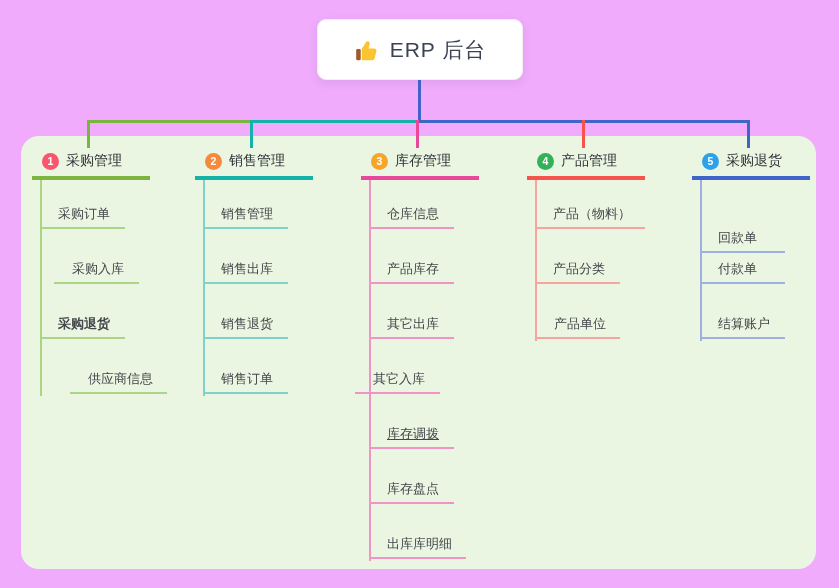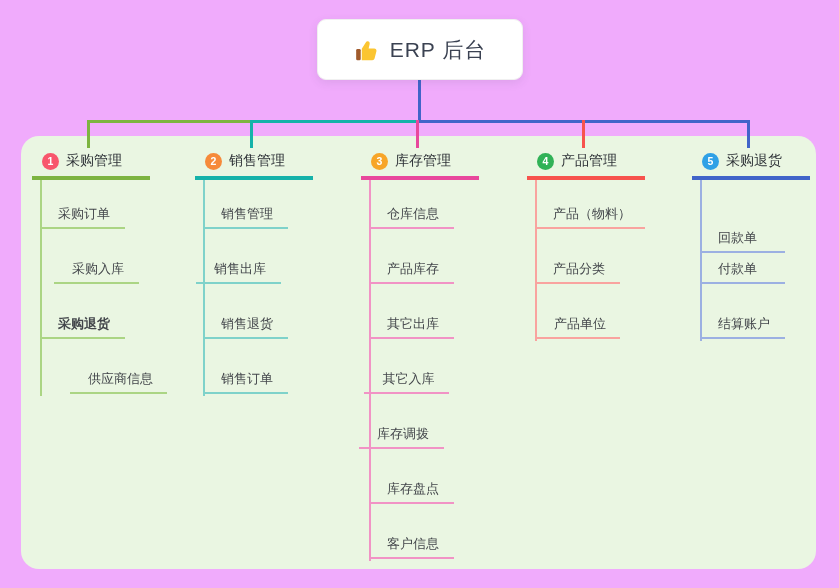--- a/index.html
+++ b/index.html
@@ -121,35 +121,35 @@
       <div class="child-node" style="left: 40px; top: 203px; border-bottom-color: rgb(171, 213, 132);">采购订单</div>
       <div class="child-node" style="left: 40px; top: 258px; border-bottom-color: rgb(171, 213, 132); margin-left: 14px;">采购入库</div>
       <div class="child-node" style="left: 40px; top: 313px; border-bottom-color: rgb(171, 213, 132); font-weight: bold;">采购退货</div>
       <div class="child-node" style="left: 40px; top: 368px; border-bottom-color: rgb(171, 213, 132); margin-left: 30px;">供应商信息</div>
       <div class="branch-header" style="left: 195px; border-bottom-color: rgb(21, 178, 169);">
         <span class="badge" style="background: rgb(246, 138, 58);">2</span>
         <span class="branch-title">销售管理</span>
       </div>
       <div class="trunk" style="left: 203px; top: 180px; height: 216px; background: rgb(127, 210, 202); z-index: 1;"></div>
       <div class="child-node" style="left: 203px; top: 203px; border-bottom-color: rgb(127, 210, 202);">销售管理</div>
-      <div class="child-node" style="left: 196px; top: 258px; border-bottom-color: rgb(127, 210, 202);">销售出库</div>
+      <div class="child-node" style="left: 203px; top: 258px; border-bottom-color: rgb(127, 210, 202);">销售出库</div>
       <div class="child-node" style="left: 203px; top: 313px; border-bottom-color: rgb(127, 210, 202);">销售退货</div>
       <div class="child-node" style="left: 203px; top: 368px; border-bottom-color: rgb(127, 210, 202);">销售订单</div>
       <div class="branch-header" style="left: 361px; border-bottom-color: rgb(232, 72, 156);">
         <span class="badge" style="background: rgb(247, 165, 40);">3</span>
         <span class="branch-title">库存管理</span>
       </div>
       <div class="trunk" style="left: 369px; top: 180px; height: 381px; background: rgb(241, 147, 197); z-index: 1;"></div>
       <div class="child-node" style="left: 369px; top: 203px; border-bottom-color: rgb(241, 147, 197);">仓库信息</div>
       <div class="child-node" style="left: 369px; top: 258px; border-bottom-color: rgb(241, 147, 197);">产品库存</div>
       <div class="child-node" style="left: 369px; top: 313px; border-bottom-color: rgb(241, 147, 197);">其它出库</div>
-      <div class="child-node" style="left: 364px; top: 368px; border-bottom-color: rgb(241, 147, 197); text-align: center;">其它入库</div>
-      <div class="child-node" style="left: 359px; top: 423px; border-bottom-color: rgb(241, 147, 197);">库存调拨</div>
+      <div class="child-node" style="left: 355px; top: 368px; border-bottom-color: rgb(241, 147, 197);">其它入库</div>
+      <div class="child-node" style="left: 369px; top: 423px; border-bottom-color: rgb(241, 147, 197); text-decoration: underline;">库存调拨</div>
       <div class="child-node" style="left: 369px; top: 478px; border-bottom-color: rgb(241, 147, 197);">库存盘点</div>
-      <div class="child-node" style="left: 369px; top: 533px; border-bottom-color: rgb(241, 147, 197);">客户信息</div>
+      <div class="child-node" style="left: 369px; top: 533px; border-bottom-color: rgb(241, 147, 197);">出库库明细</div>
       <div class="branch-header" style="left: 527px; border-bottom-color: rgb(247, 83, 77);">
         <span class="badge" style="background: rgb(49, 178, 87);">4</span>
         <span class="branch-title">产品管理</span>
       </div>
       <div class="trunk" style="left: 535px; top: 180px; height: 161px; background: rgb(249, 163, 159); z-index: 1;"></div>
       <div class="child-node" style="left: 535px; top: 203px; border-bottom-color: rgb(249, 163, 159);">产品（物料）</div>
       <div class="child-node" style="left: 535px; top: 258px; border-bottom-color: rgb(249, 163, 159);">产品分类</div>
       <div class="child-node" style="left: 535px; top: 313px; border-bottom-color: rgb(249, 163, 159); text-align: right;">产品单位</div>
       <div class="branch-header" style="left: 692px; border-bottom-color: rgb(65, 100, 201);">
         <span class="badge" style="background: rgb(47, 161, 230);">5</span>

